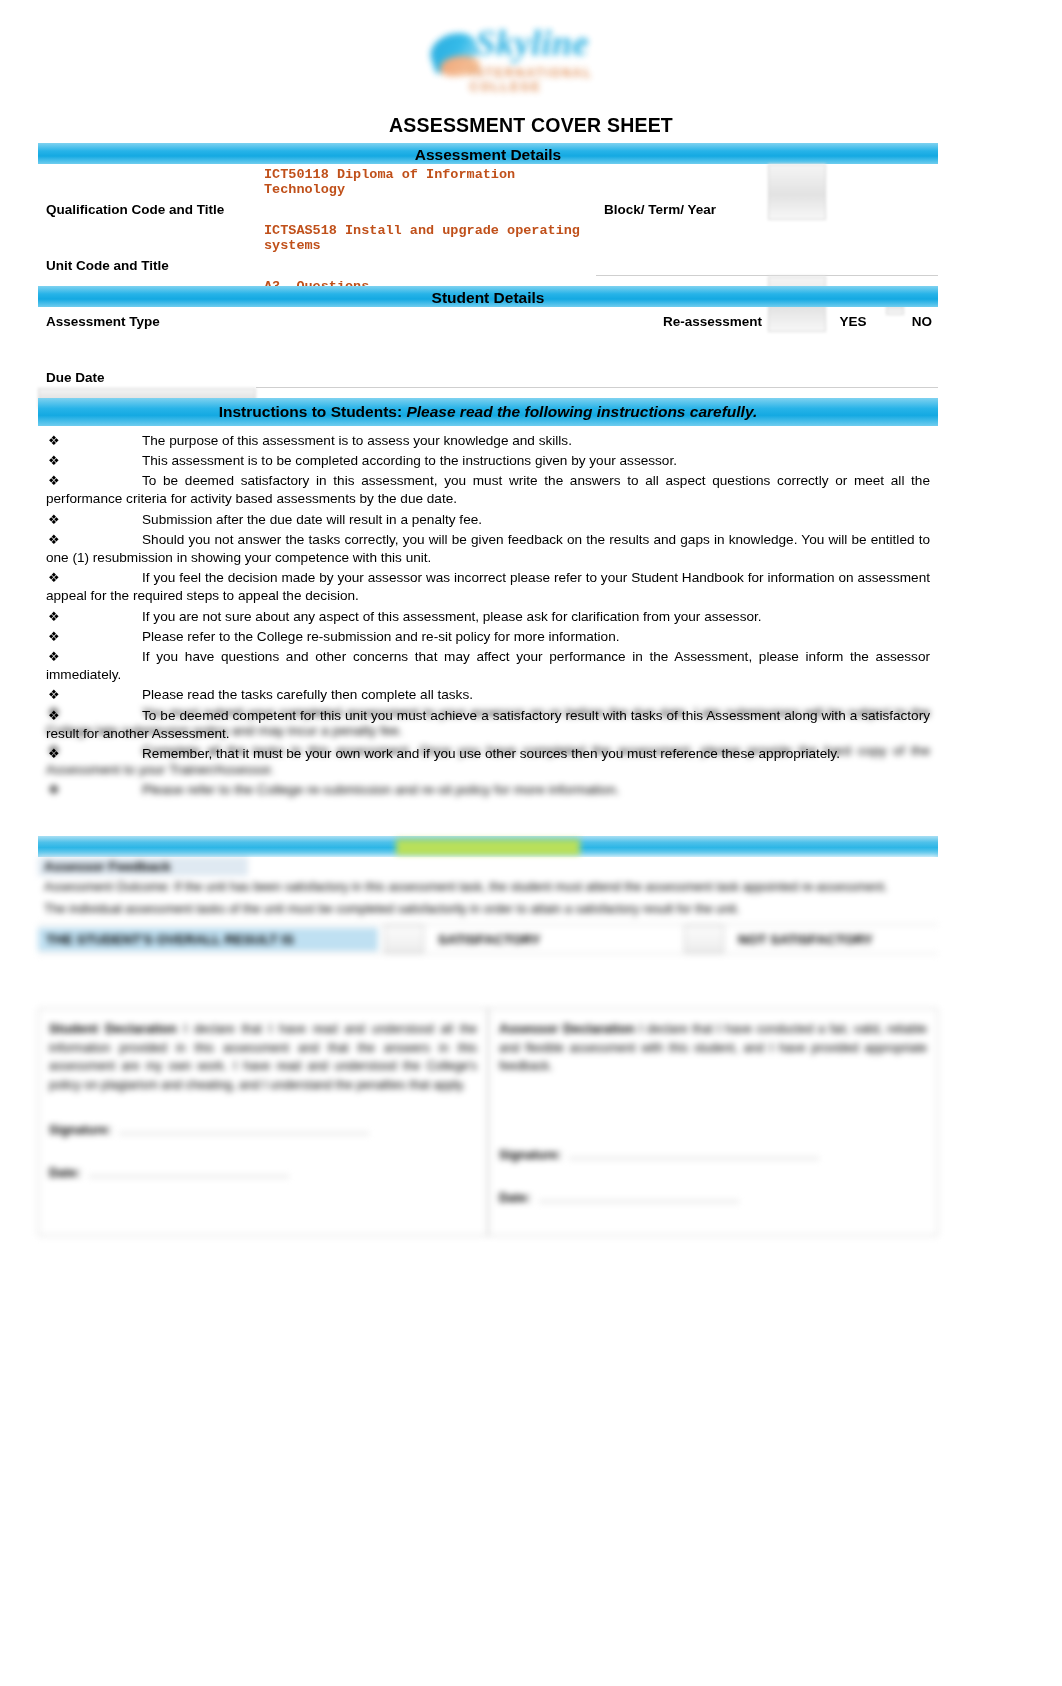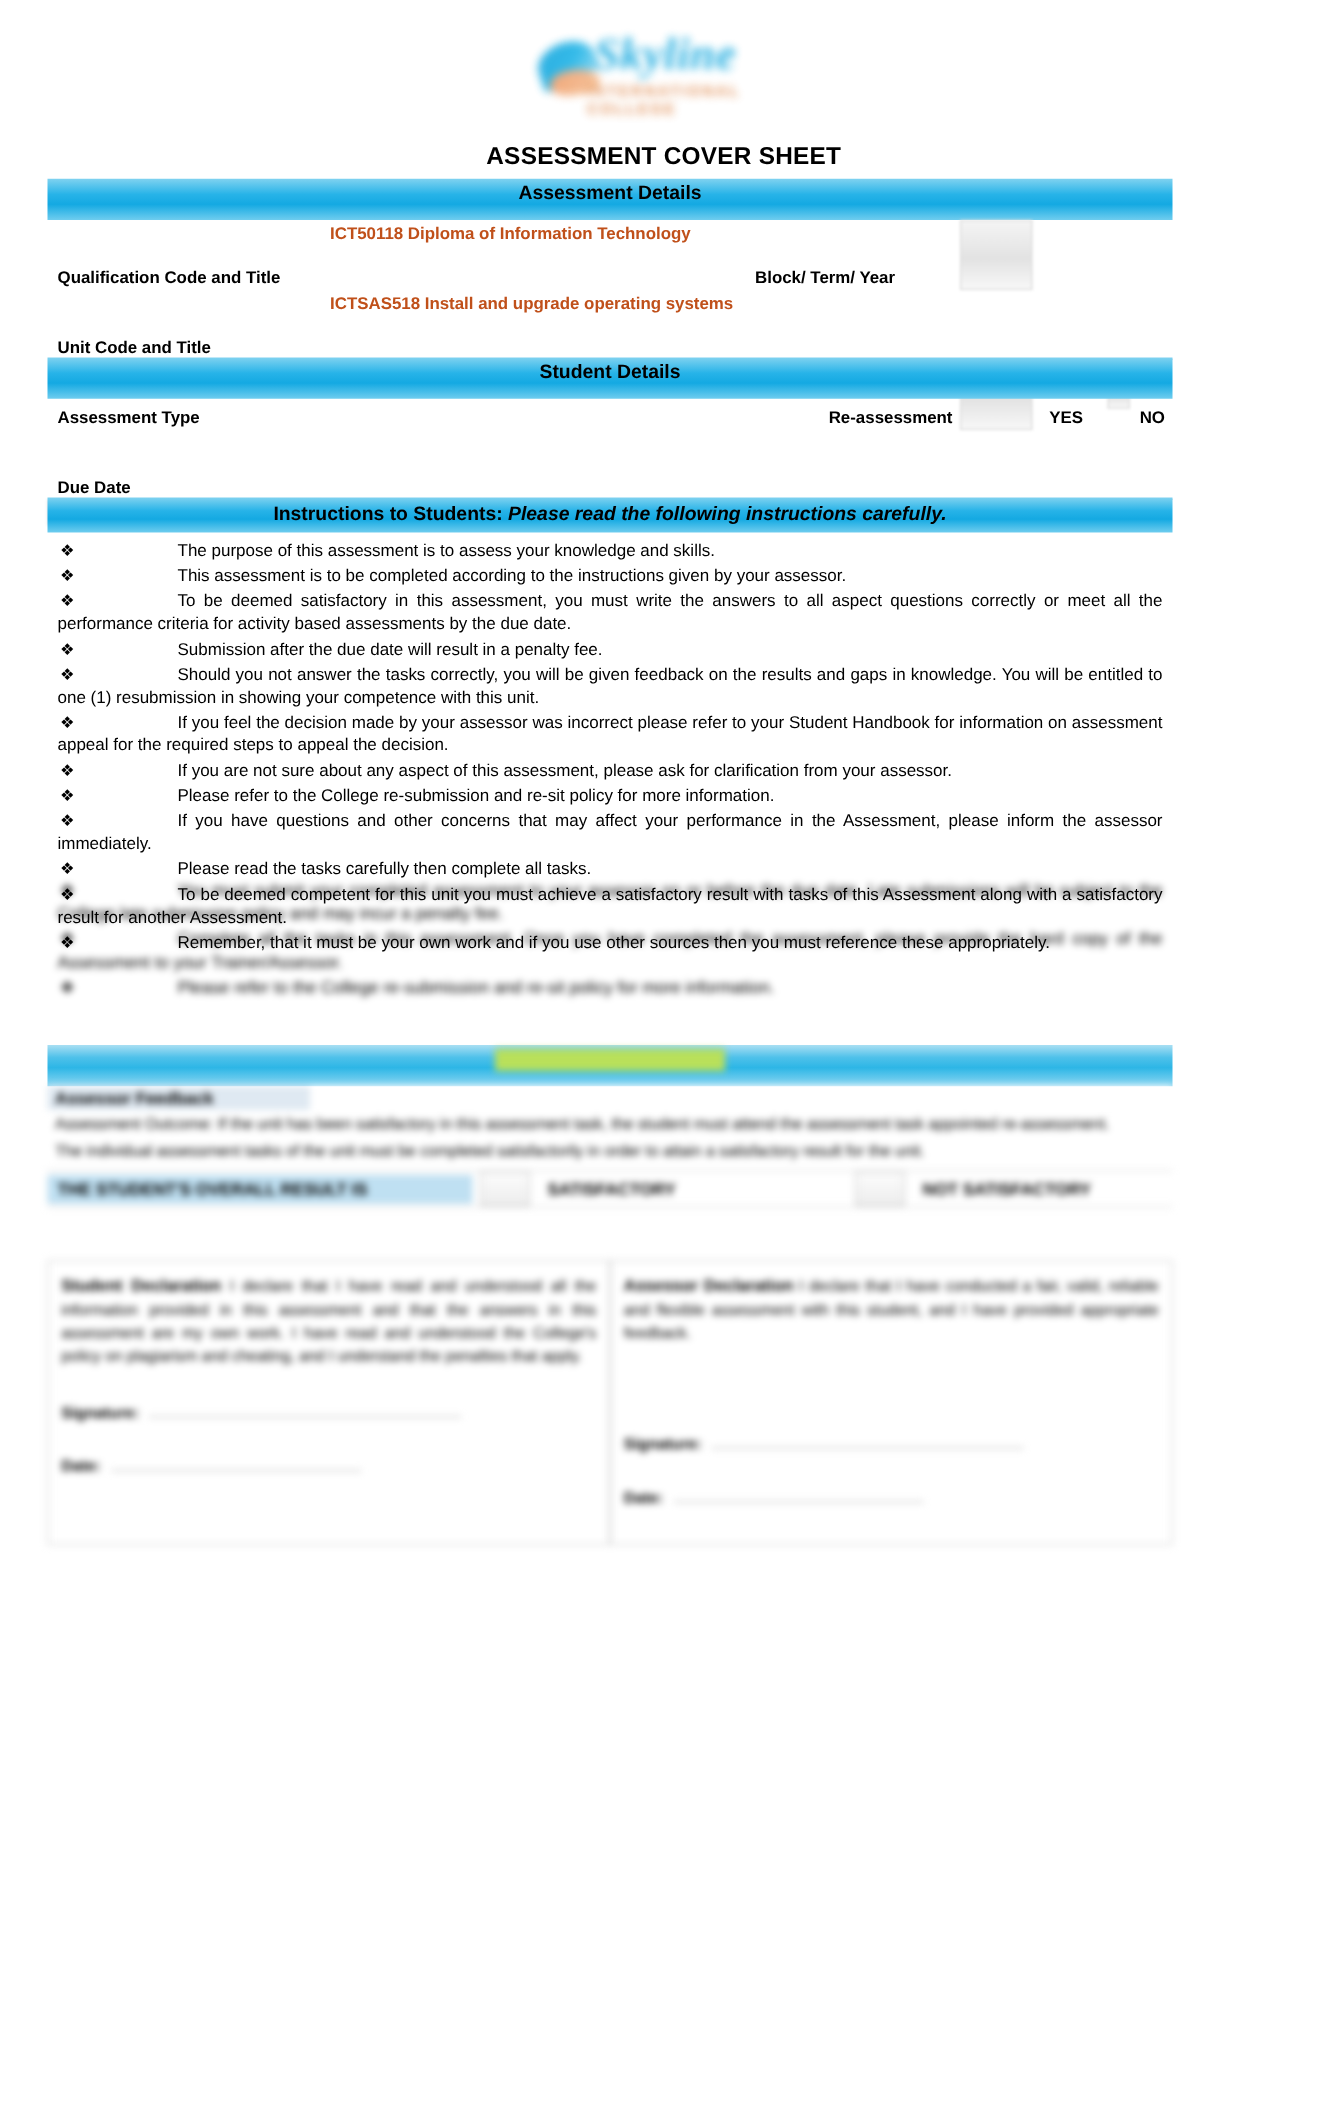--- a/index.html
+++ b/index.html
@@ -101,21 +101,21 @@
     width: 900px;
     box-sizing: border-box;
   }
 
   .band {
     background: linear-gradient(to bottom,
                 #7fd2f0 0%, #27b3e8 38%, #14a9e2 62%, #6fcdef 100%);
     text-align: center;
     font-weight: 700;
     font-size: 15.5px;
-    padding: 3px 0 12px;
+    padding: 3px 0 0;
     line-height: 1.15;
     color: #000;
   }
   .band.instructions {
     font-size: 15.5px;
     padding: 5px 0 5px;
   }
   .band.instructions i {
     font-style: italic;
     font-weight: 700;
@@ -139,21 +139,21 @@
     display: grid;
     grid-template-columns: 218px 340px 172px 58px 52px 60px;
     font-size: 13.5px;
   }
   #assessment-details .cell {
     padding: 3px 6px 3px 8px;
     min-height: 20px;
     box-sizing: border-box;
   }
   .lbl { font-weight: 700; margin-top: 35px; }
-  .val-orange { color: #c0501a; font-weight: 700; }
+  .val-orange { color: #c0501a; font-weight: 700; font-family: Liberation Mono, monospace; }
 
   .shadebox {
     background: linear-gradient(to bottom,#f4f4f4,#e2e2e2 55%,#f7f7f7);
     border: 1px solid #d8d8d8;
     filter: blur(1.4px);
   }
   .fillline {
     border-bottom: 1px solid #cfcfcf;
   }
 

